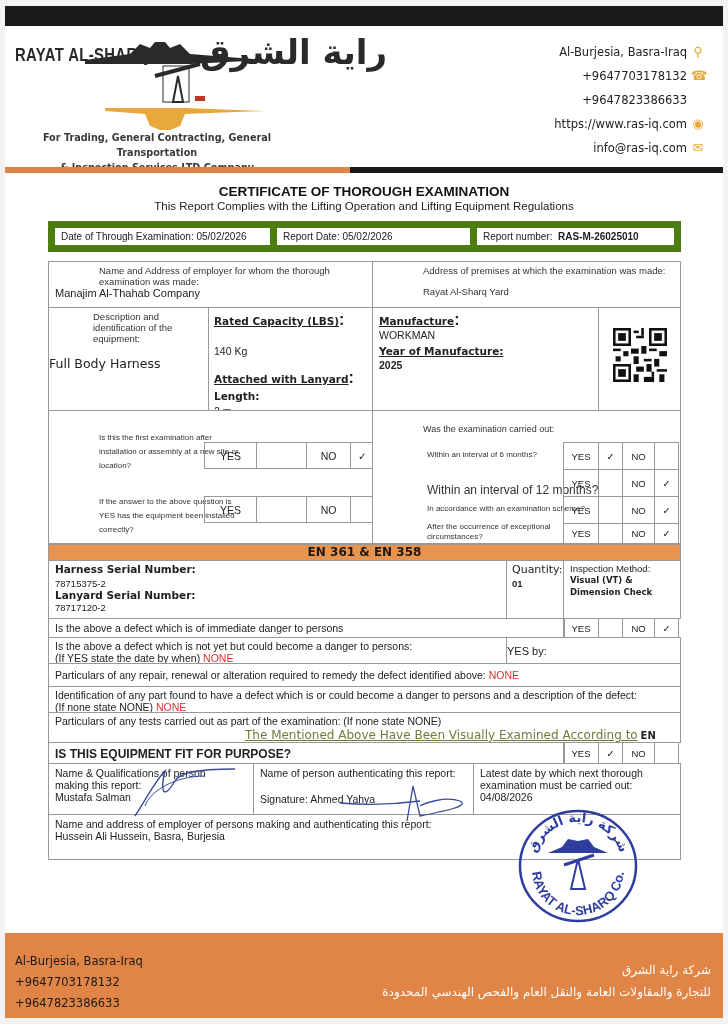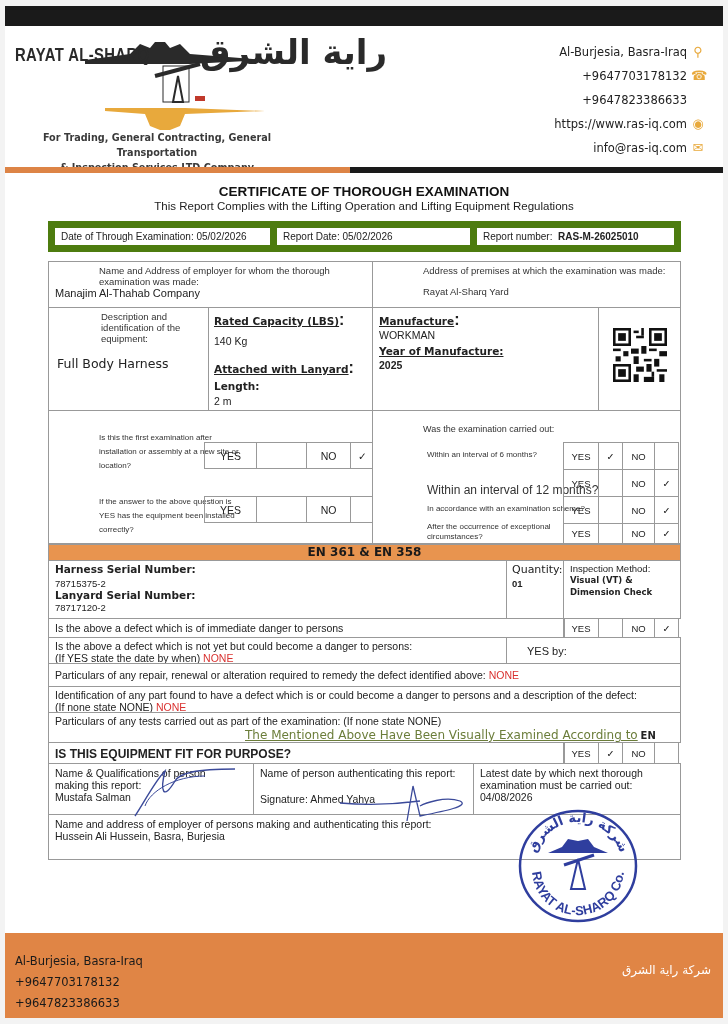--- a/index.html
+++ b/index.html
@@ -98,27 +98,27 @@
 
   <div class="cell" style="left:43px;top:255px;width:325px;height:47px;padding:3px 6px;">
     <div class="lbl">Name and Address of employer for whom the thorough examination was made:</div>
     <div class="val">Manajim Al-Thahab Company</div>
   </div>
   <div class="cell" style="left:367px;top:255px;width:309px;height:47px;padding:3px 6px;">
     <div class="lbl">Address of premises at which the examination was made:</div>
     <div class="lbl" style="margin-top:10px">Rayat Al-Sharq Yard</div>
   </div>
 
-  <div class="cell" style="left:43px;top:301px;width:161px;height:104px;padding:3px 8px;">
+  <div class="cell" style="left:43px;top:301px;width:161px;height:104px;padding:3px 0;">
     <div class="lbl">Description and identification of the equipment:</div>
     <div style="margin-top:12px;font-size:12.5px;font-family:'DejaVu Sans',sans-serif;">Full Body Harness</div>
   </div>
   <div class="cell" style="left:203px;top:301px;width:165px;height:104px;padding:3px 5px;">
     <div><span class="ul">Rated Capacity (LBS)</span><b>:</b></div>
-    <div style="font-size:10.5px;margin-top:6px;">140 Kg</div>
+    <div style="font-size:10.5px;margin-top:16px;">140 Kg</div>
     <div style="margin-top:12px;"><span class="ul">Attached with Lanyard</span><b>:</b></div>
     <div style="font-weight:bold;font-size:10.5px;margin-top:3px;font-family:'DejaVu Sans',sans-serif;">Length:</div>
     <div style="font-size:10.5px;margin-top:3px;">2 m</div>
   </div>
   <div class="cell" style="left:367px;top:301px;width:227px;height:104px;padding:3px 6px;">
     <div><span class="ul">Manufacture</span><b>:</b></div>
     <div style="font-size:10.5px;">WORKMAN</div>
     <div><span class="ul">Year of Manufacture:</span></div>
     <div style="font-size:10.5px;font-weight:bold;">2025</div>
   </div>
@@ -231,21 +231,21 @@
     <div style="width:36px;height:20px;font-size:9.5px;">YES</div>
     <div style="width:25px;height:20px;font-size:9.5px;"></div>
     <div style="width:33px;height:20px;font-size:9.5px;">NO</div>
     <div style="width:25px;height:20px;font-size:9.5px;">✓</div>
   </div>
 
   <div class="cell" style="left:43px;top:631px;width:459px;height:35px;padding:2px 6px;font-size:10.5px;line-height:12px;">
     <div>Is the above a defect which is not yet but could become a danger to persons:</div>
     <div><span>(If YES state the date by when)</span> <span class="red">NONE</span></div>
   </div>
-  <div class="cell" style="left:501px;top:631px;width:175px;height:27px;padding:7px 20px;font-size:11px;"><span>YES by:</span></div>
+  <div class="cell" style="left:501px;top:631px;width:175px;height:27px;padding:7px 0;font-size:11px;"><span>YES by:</span></div>
 
   <div class="cell" style="left:43px;top:657px;width:633px;height:24px;padding:5px 6px;font-size:10.5px;">
     <span>Particulars of any repair, renewal or alteration required to remedy the defect identified above:</span> <span class="red">NONE</span>
   </div>
 
   <div class="cell" style="left:43px;top:680px;width:633px;height:27px;padding:2px 6px;font-size:10.5px;line-height:12px;">
     <div>Identification of any part found to have a defect which is or could become a danger to persons and a description of the defect:</div>
     <div><span>(If none state NONE)</span> <span class="red">NONE</span></div>
   </div>
 
@@ -301,15 +301,16 @@
   </svg>
 
   <div class="footer">
     <div class="footer-left">
       <div>Al-Burjesia, Basra-Iraq</div>
       <div>+9647703178132</div>
       <div>+9647823386633</div>
     </div>
     <div class="footer-right">
       <div>شركة راية الشرق</div>
+      <div>للتجارة والمقاولات العامة والنقل العام والفحص الهندسي المحدودة</div>
     </div>
   </div>
 </div>
 
 </body></html>

